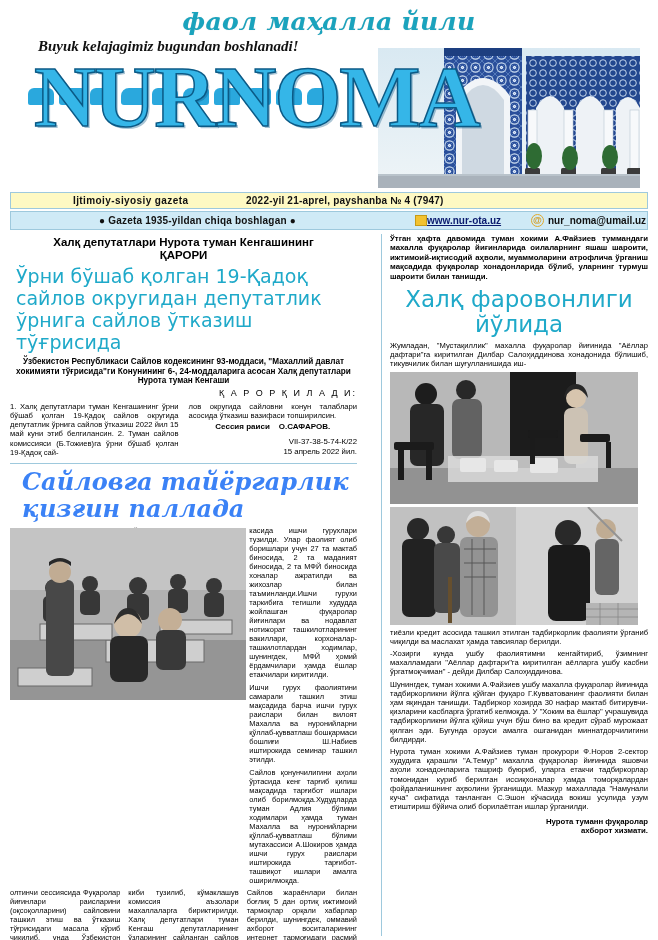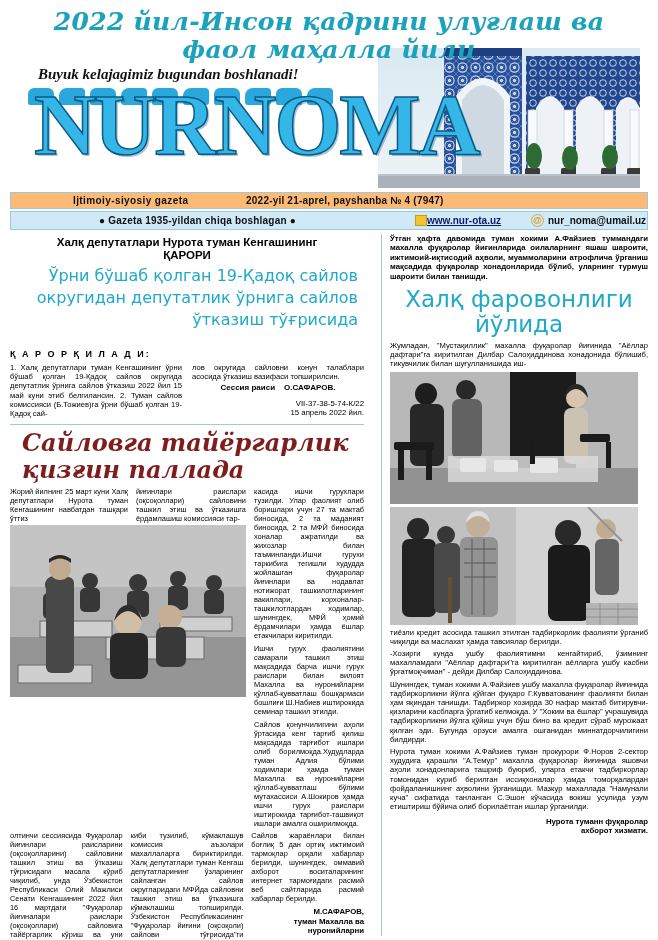--- a/index.html
+++ b/index.html
@@ -54,21 +54,21 @@
     text-shadow:2px 2px 0 rgba(11,90,134,.35);
     position:relative; z-index:3;
   }
   
   .arches { position:absolute; left:18px; top:88px; display:flex; gap:5px; z-index:2; }
   .arch { width:26px; height:17px; background:#2aa8dd; border-radius:6px 6px 2px 2px; }
   .arch:nth-child(even){ border-radius:8px 4px 3px 3px; }
 
   
   .infobar {
-    background:#fdba74; border:1px solid #9ec9dd;
+    background:#fef9c3; border:1px solid #9ec9dd;
     height:17px; display:flex; align-items:center;
     font-size:10px; font-weight:bold; color:#111;
     margin:2px 0 0 0; position:relative; z-index:6;
   }
   .infobar .left { padding-left:62px; letter-spacing:.4px; }
   .infobar .mid { position:absolute; left:50%; transform:translateX(-42%); letter-spacing:.2px; }
   .infobar2 {
     background:#cfeaf6; border:1px solid #9ec9dd;
     height:19px; display:flex; align-items:center;
     font-size:10px; font-weight:bold; color:#111;
@@ -79,46 +79,46 @@
   .infobar2 .mail { position:absolute; left:520px; display:flex; align-items:center; gap:4px; }
   .web-ico { width:12px; height:11px; background:#f2c230; border:1px solid #c79b16; display:inline-block; }
   .at-ico {
     width:13px; height:13px; border:1.5px solid #e0a92c; border-radius:50%;
     color:#d49b1c; font-size:9px; line-height:10px; text-align:center; font-weight:bold;
   }
   .weblink { text-decoration:underline; color:#0a1a6e; }
 
   
   .main { display:flex; margin-top:4px; height:702px; }
-  .col-left { width:372px; padding-right:17px; border-right:1px solid #9ec9dd; }
+  .col-left { width:372px; padding-right:24px; border-right:1px solid #9ec9dd; }
   .col-right { width:266px; padding-left:8px; }
 
   
   .kengash-title {
     text-align:center; font-size:11.5px; font-weight:bold; line-height:13px; margin-top:2px;
   }
   .qarori { text-align:center; font-size:11.5px; font-weight:bold; }
   .decision-head {
-    text-align:right; font-size:16px; line-height:22px; color:#1fa9c9;
+    text-align:left; font-size:19px; line-height:22px; color:#1fa9c9;
     font-weight:normal; margin:4px 6px 4px 6px;
     font-family:"DejaVu Sans", sans-serif;
   }
   .preamble { font-size:8.2px; line-height:9.6px; text-align:center; font-weight:bold; padding:0 6px; }
-  .qaror-qiladi { text-align:left; font-size:9px; font-weight:bold; letter-spacing:2px; margin-top:18px; }
+  .qaror-qiladi { text-align:right; font-size:9px; font-weight:normal; letter-spacing:2px; margin-top:2px; }
   .two-col-small { display:flex; gap:10px; margin-top:4px; }
   .two-col-small .c { width:50%; font-size:7.6px; line-height:9.2px; text-align:justify; }
   .sign-c { text-align:center; font-weight:bold; font-size:8px; margin-top:2px; }
   .doc-num { text-align:right; font-size:7.8px; line-height:9.5px; margin-top:6px; }
 
   
   .hr-thin { border-top:1px solid #9ec9dd; margin:6px 0 0 0; }
   .art2-head {
     font-family:"DejaVu Serif", serif;
     font-style:italic; font-weight:bold;
-    color:#7f1d1d; font-size:24px; line-height:27px;
+    color:#3b82f6; font-size:24px; line-height:27px;
     padding-left:12px; margin-top:4px;
   }
   .art2-body { display:flex; gap:8px; margin-top:4px; }
   .art2-body .cc { width:33.33%; font-size:7.4px; line-height:9px; text-align:justify; }
   .photo { background:#8f8f8f; position:relative; overflow:hidden; }
   .photo.ph1 { width:236px; height:172px; margin-top:2px; }
 
   .bot-cols { display:flex; gap:8px; margin-top:3px; }
   .bot-cols .cc { width:33.33%; font-size:7.4px; line-height:9px; text-align:justify; }
   .sig-block { text-align:right; font-weight:bold; font-size:7.8px; line-height:9.5px; margin-top:4px; }
@@ -188,21 +188,20 @@
           <ellipse cx="156" cy="108" rx="8" ry="13"></ellipse>
             <ellipse cx="192" cy="110" rx="8" ry="12"></ellipse>
           <ellipse cx="232" cy="109" rx="8" ry="12"></ellipse>
         </g>
         <rect x="0" y="126" width="262" height="14" fill="#b9c3cb"></rect>
         <rect x="0" y="128" width="262" height="12" fill="#9fa9b2" opacity="0.65"></rect>
       </svg>
     </div>
 
     <div class="slogan-year">
-      <div>2022 йил-Инсон қадрини улуғлаш ва</div>
       <div>фаол маҳалла йили</div>
     </div>
 
     <div class="slogan-sub">Buyuk kelajagimiz bugundan boshlanadi!</div>
 
     <div class="arches">
       <span class="arch"></span>
       <span class="arch"></span>
       <span class="arch"></span>
       <span class="arch"></span>
@@ -236,20 +235,21 @@
     </span>
   </div>
 
   <div class="main">
 
     <div class="col-left">
 
       <div class="kengash-title">Халқ депутатлари Нурота туман Кенгашининг</div>
       <div class="qarori">ҚАРОРИ</div>
       <div class="decision-head">Ўрни бўшаб қолган 19-Қадоқ сайлов округидан депутатлик ўрнига сайлов ўтказиш тўғрисида</div>
+      <div class="preamble">Ўзбекистон Республикаси Сайлов кодексининг 93-моддаси, "Махаллий давлат хокимияти тўғрисида"ги Конунининг 6-, 24-моддаларига асосан Халқ депутатлари Нурота туман Кенгаши</div>
       <div class="qaror-qiladi">Қ А Р О Р   Қ И Л А Д И:</div>
 
       <div class="two-col-small">
         <div class="c">1. Халқ депутатлари туман Кенгашининг ўрни бўшаб қолган 19-Қадоқ сайлов округида депутатлик ўрнига сайлов ўтказиш 2022 йил 15 май куни этиб белгилансин.   2. Туман сайлов комиссияси (Б.Тожиев)га ўрни бўшаб қолган 19-Қадоқ сай-</div>
         <div class="c">
           <span>лов округида сайловни конун талаблари асосида ўтказиш вазифаси топширилсин.</span>
           <div class="sign-c">
             <span>Сессия раиси</span>
             &nbsp;&nbsp;
             <span>О.САФАРОВ.</span>
@@ -263,21 +263,20 @@
 
       <div class="hr-thin"></div>
 
       <div class="art2-head">
         <div>Сайловга тайёргарлик</div>
         <div>қизғин паллада</div>
       </div>
 
       <div class="art2-body">
         <div class="cc">
-          <span>Жорий йилнинг 25 март куни Халқ депутатлари Нурота туман Кенгашининг навбатдан ташқари ўттиз</span>
           <div class="photo ph1">
             <svg width="236" height="172" viewBox="0 0 236 172">
               <rect width="236" height="172" fill="#b9b9b9"></rect>
               <rect y="0" width="236" height="62" fill="#cdcdcd"></rect>
               <rect y="112" width="236" height="60" fill="#9c9c9c"></rect>
 
               <g fill="#d8d8d8" stroke="#6e6e6e" stroke-width="1">
                 <rect x="96" y="112" width="98" height="22"></rect>
                   <rect x="30" y="96" width="72" height="16"></rect>
                 <rect x="150" y="92" width="72" height="14"></rect>

